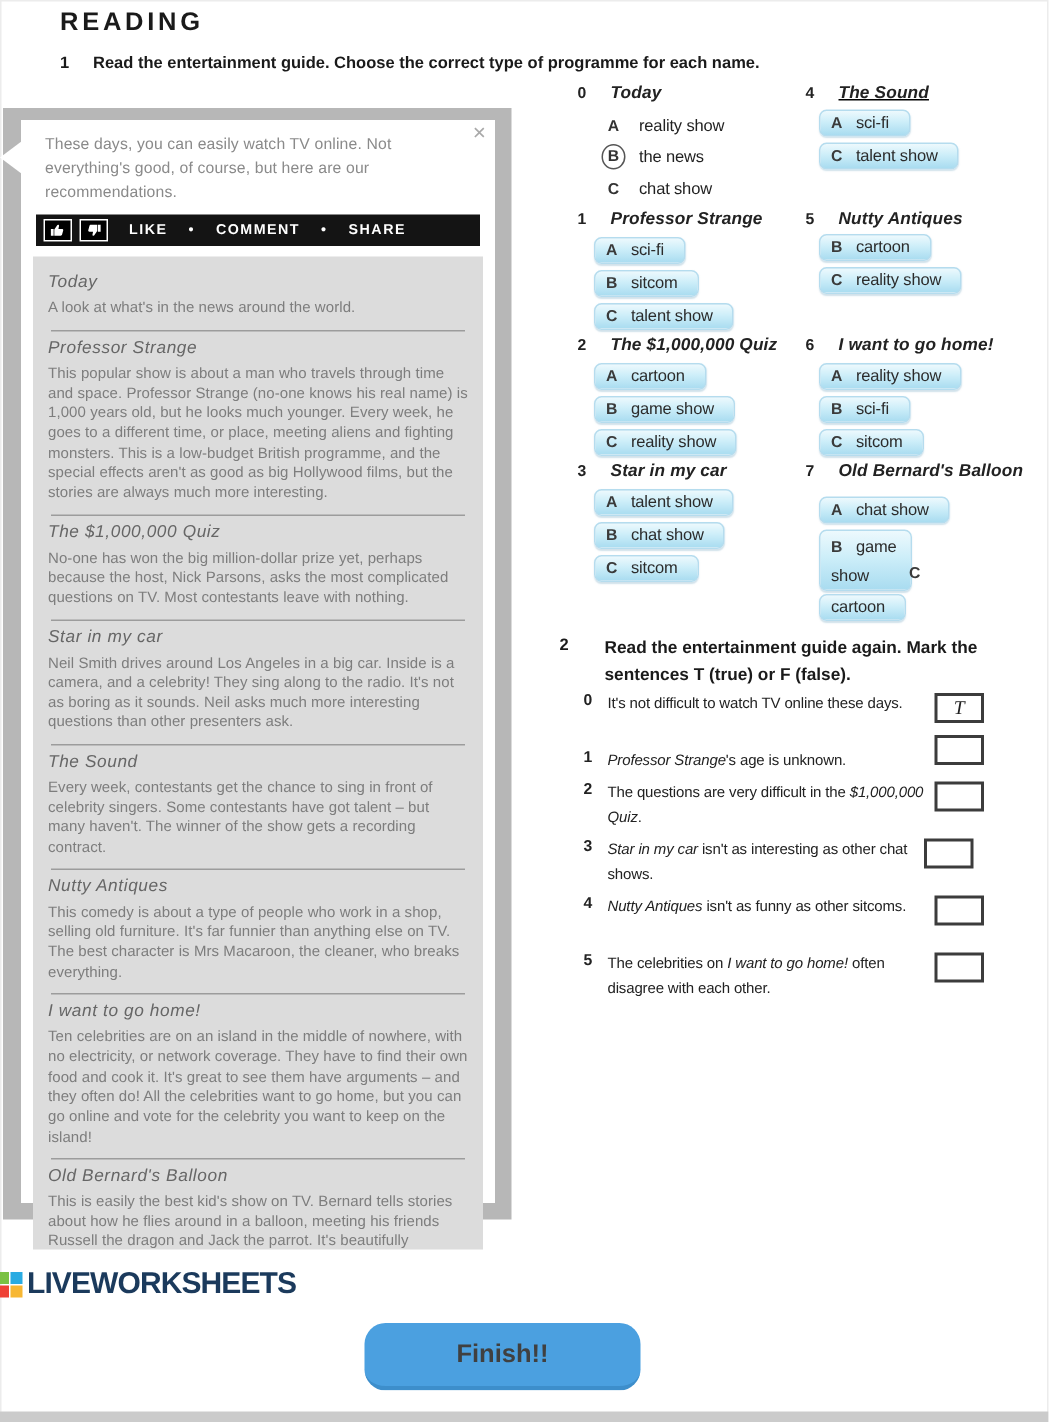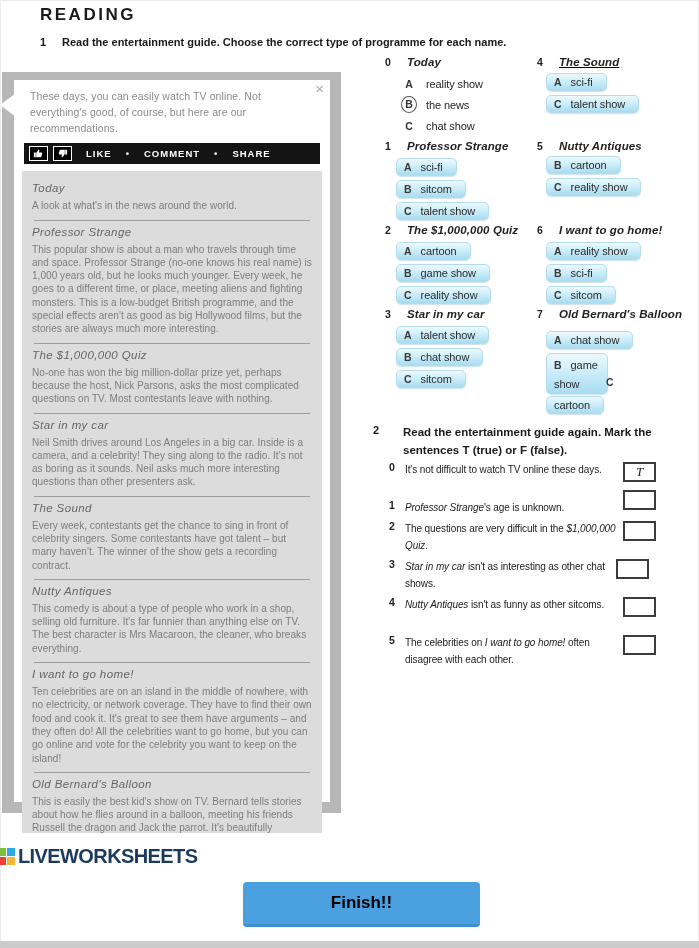--- a/index.html
+++ b/index.html
@@ -82,22 +82,22 @@
     font-style:italic; font-size:13px; color:#222; line-height:16px; cursor:pointer; }
 
   
   .logo { position:absolute; left:0px; top:845px; display:flex; align-items:center; cursor:pointer; }
   .logo-grid { width:17px; height:17px; margin-left:-2px; display:grid;
     grid-template-columns:8px 8px; grid-template-rows:8px 8px; gap:1px; }
   .logo-grid span { display:block; }
   .lg1 { background:#7ac143; } .lg2 { background:#29abe2; }
   .lg3 { background:#ef4136; } .lg4 { background:#f7b733; }
   .logo-text { margin-left:3px; font-size:20px; font-weight:800; color:#1b3a5c; letter-spacing:-.6px; }
-  .finish-btn { position:absolute; left:243px; top:882px; width:237px; height:45px; background:#4ba0e0;
-    border:none; border-radius:4px; border-bottom:3px solid #3d8ecb; color:#000000; font-weight:bold;
+  .finish-btn { position:absolute; left:243px; top:882px; width:184px; height:45px; background:#4ba0e0;
+    border:none; border-radius:14px; border-bottom:3px solid #3d8ecb; color:#404040; font-weight:bold;
     font-size:17px; font-family:"Liberation Sans", sans-serif; cursor:pointer; }
   .bottom-strip { position:absolute; left:0; bottom:0; width:699px; height:7px; background:#cbcbcb; }
 </style>
 </head>
 <body>
 
 <div class="page-heading">READING</div>
 <div class="task1">
   <span class="num">1</span><span class="txt">Read the entertainment guide. Choose the correct type of programme for each name.</span>
 </div>

